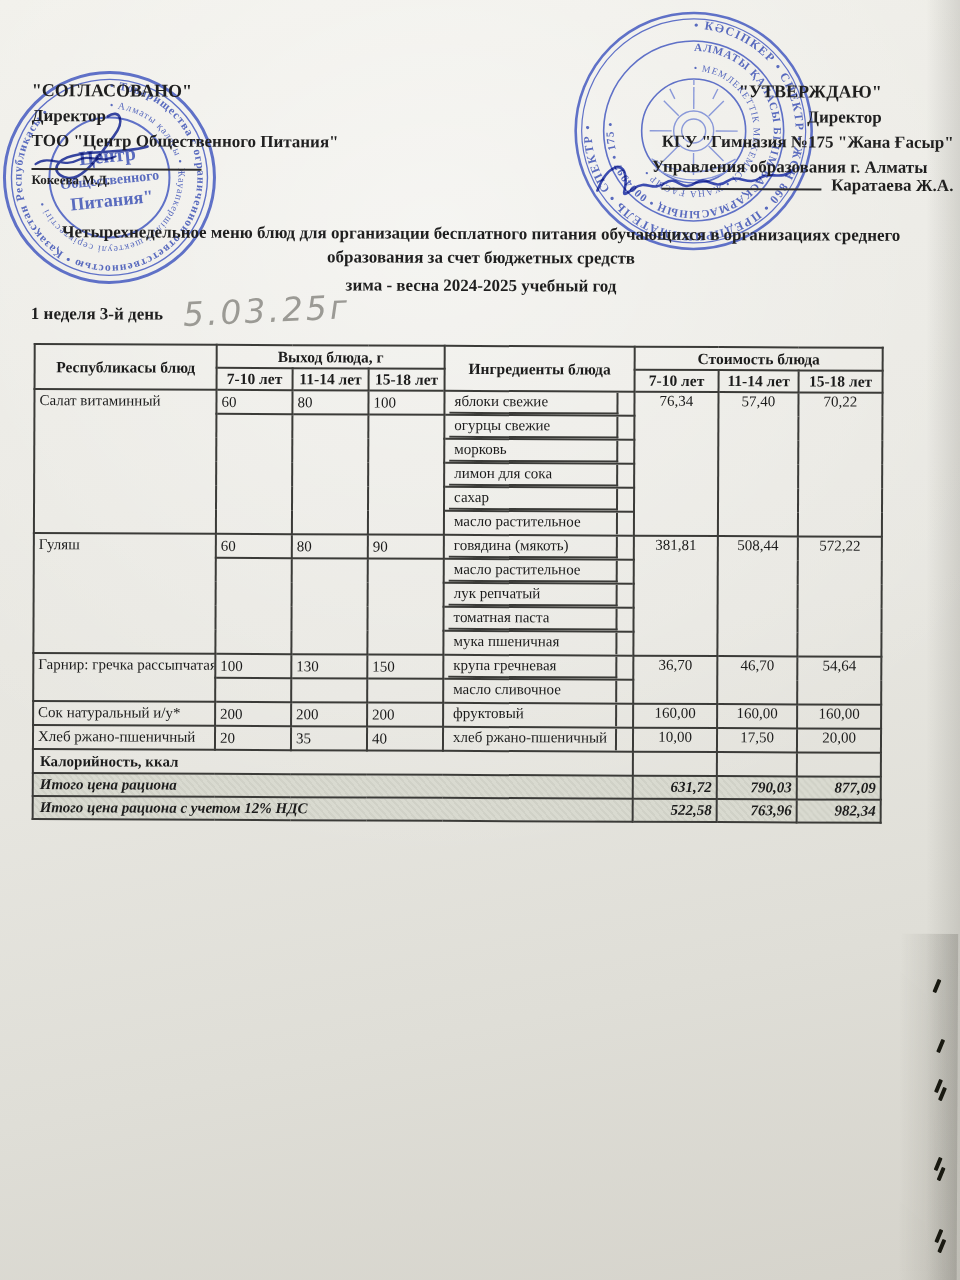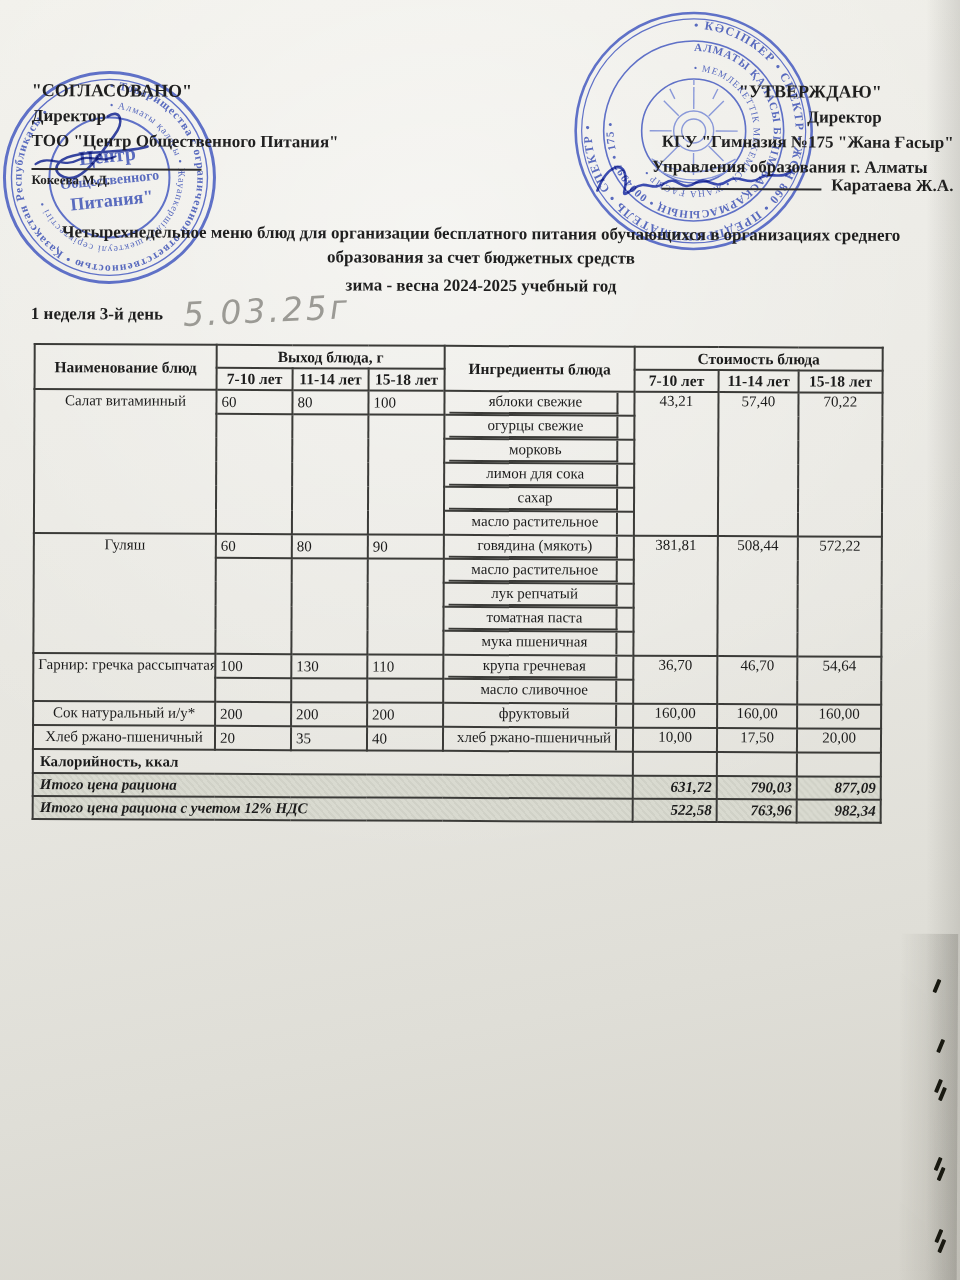--- a/index.html
+++ b/index.html
@@ -65,24 +65,24 @@
   table.menu col.c-ing{width:190px;}
   table.menu col.c-p1{width:84px;}
   table.menu col.c-p2{width:80px;}
   table.menu col.c-p3{width:84px;}
   table.menu th,table.menu td{
     border:2px solid #3b3b38;padding:0 4px;height:22px;box-sizing:border-box;
     font-weight:normal;overflow:hidden;white-space:nowrap;
   }
   table.menu thead th{font-weight:bold;text-align:center;font-size:15.5px;}
   table.menu thead tr.h1 th{height:23px;}
-  td.name-cell{vertical-align:top;padding-top:2px;text-align:center;white-space:normal;line-height:21px;}
+  td.name-cell{vertical-align:top;padding-top:2px;text-align:left;white-space:normal;line-height:21px;}
   td.wv{text-align:left;vertical-align:middle;border-bottom:2px solid #3b3b38;}
   td.wempty{border-top:none;}
-  td.ing{border-top:none;border-bottom:none;padding:0;text-align:center;}
+  td.ing{border-top:none;border-bottom:none;padding:0;}
   td.ing .ibox{
     height:22px;box-sizing:border-box;margin-right:11px;
     border-right:2px solid #3b3b38;border-bottom:2px solid #3b3b38;
     padding:1px 0 0 5px;
   }
   td.ing.ing-last{border-bottom:2px solid #3b3b38;}
   td.ing.ing-last .ibox{border-bottom:none;}
   td.cost{vertical-align:top;text-align:center;padding-top:2px;}
   tr.kcal td{height:24px;}
   tr.kcal td.lbl{font-weight:bold;text-align:left;padding-left:6px;}
@@ -209,21 +209,21 @@
           <col class="c-w">
           <col class="c-w">
           <col class="c-w">
         <col class="c-ing">
           <col class="c-p1">
           <col class="c-p2">
           <col class="c-p3">
       </colgroup>
       <thead>
         <tr class="h1">
-          <th rowspan="2">Наименование блюд</th>
+          <th rowspan="2">Республикасы блюд</th>
           <th colspan="3">Выход блюда, г</th>
           <th rowspan="2">Ингредиенты блюда</th>
           <th colspan="3">Стоимость блюда</th>
         </tr>
         <tr class="h2" id="age-row">
             <th>7-10 лет</th>
             <th>11-14 лет</th>
             <th>15-18 лет</th>
             <th>7-10 лет</th>
             <th>11-14 лет</th>
@@ -232,21 +232,21 @@
       </thead>
       <tbody id="menu-body">
           <tr>
             <td class="name-cell" rowspan="6">Салат витаминный</td>
             <td class="wv">60</td>
             <td class="wv">80</td>
             <td class="wv">100</td>
             <td class="ing">
               <div class="ibox">яблоки свежие</div>
             </td>
-            <td class="cost" rowspan="6">43,21</td>
+            <td class="cost" rowspan="6">76,34</td>
             <td class="cost" rowspan="6">57,40</td>
             <td class="cost" rowspan="6">70,22</td>
           </tr>
           <tr>
             <td class="wempty" rowspan="5"></td>
             <td class="wempty" rowspan="5"></td>
             <td class="wempty" rowspan="5"></td>
             <td class="ing">
               <div class="ibox">огурцы свежие</div>
             </td>
@@ -303,21 +303,21 @@
           </tr>
           <tr>
             <td class="ing ing-last">
               <div class="ibox">мука пшеничная</div>
             </td>
           </tr>
           <tr>
             <td class="name-cell" rowspan="2">Гарнир: гречка рассыпчатая</td>
             <td class="wv">100</td>
             <td class="wv">130</td>
-            <td class="wv">110</td>
+            <td class="wv">150</td>
             <td class="ing">
               <div class="ibox">крупа гречневая</div>
             </td>
             <td class="cost" rowspan="2">36,70</td>
             <td class="cost" rowspan="2">46,70</td>
             <td class="cost" rowspan="2">54,64</td>
           </tr>
           <tr>
             <td class="wempty" rowspan="1"></td>
             <td class="wempty" rowspan="1"></td>

